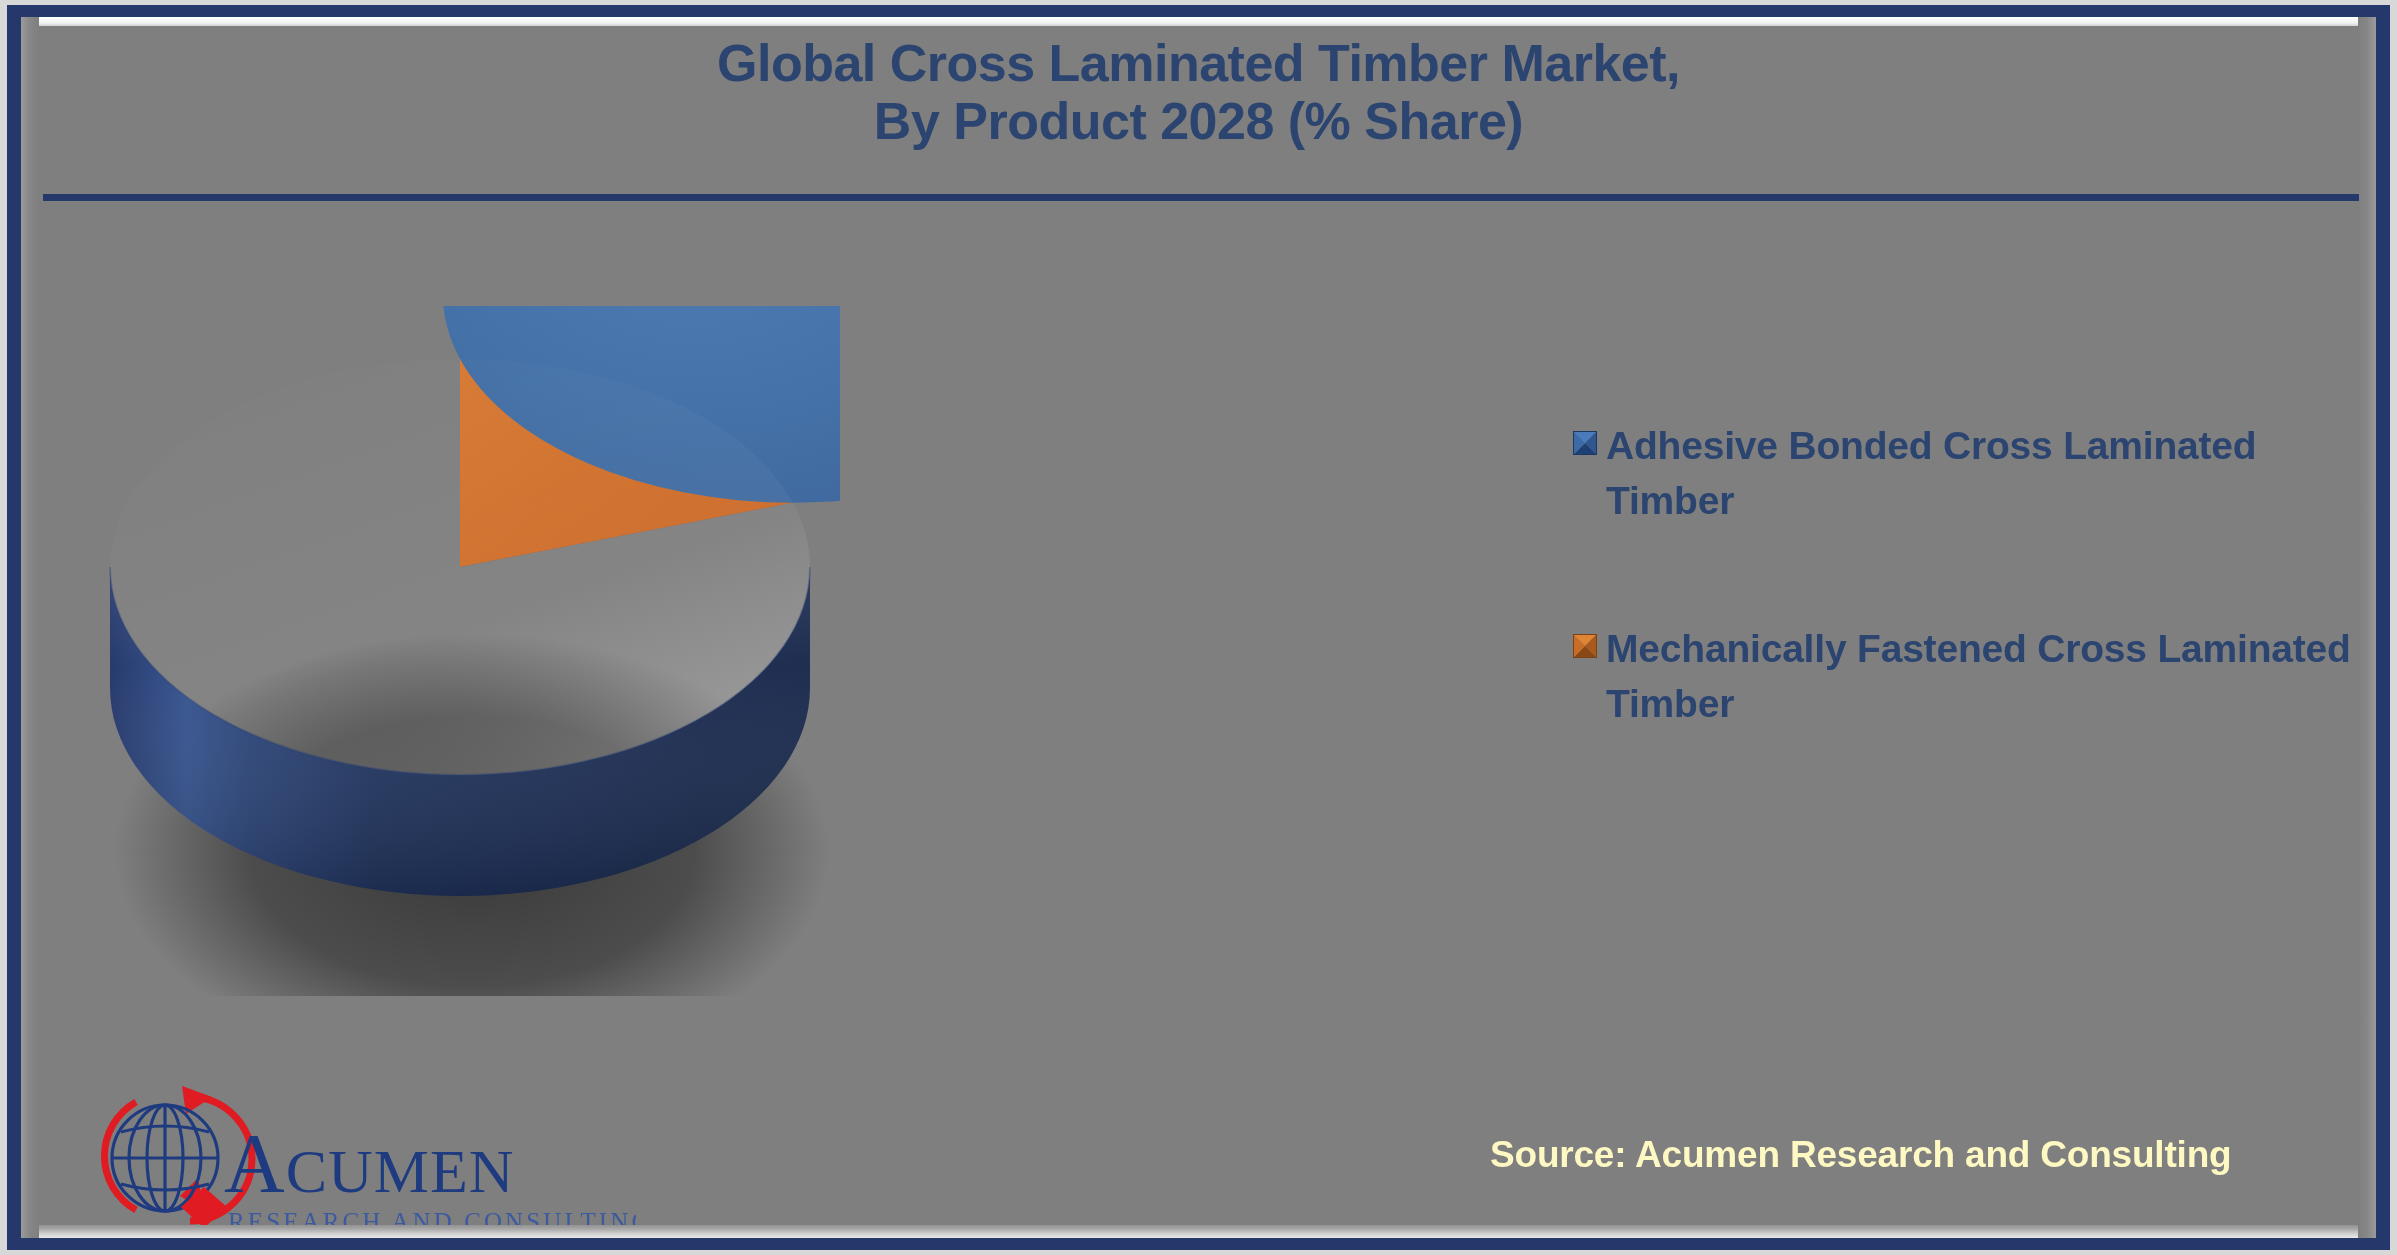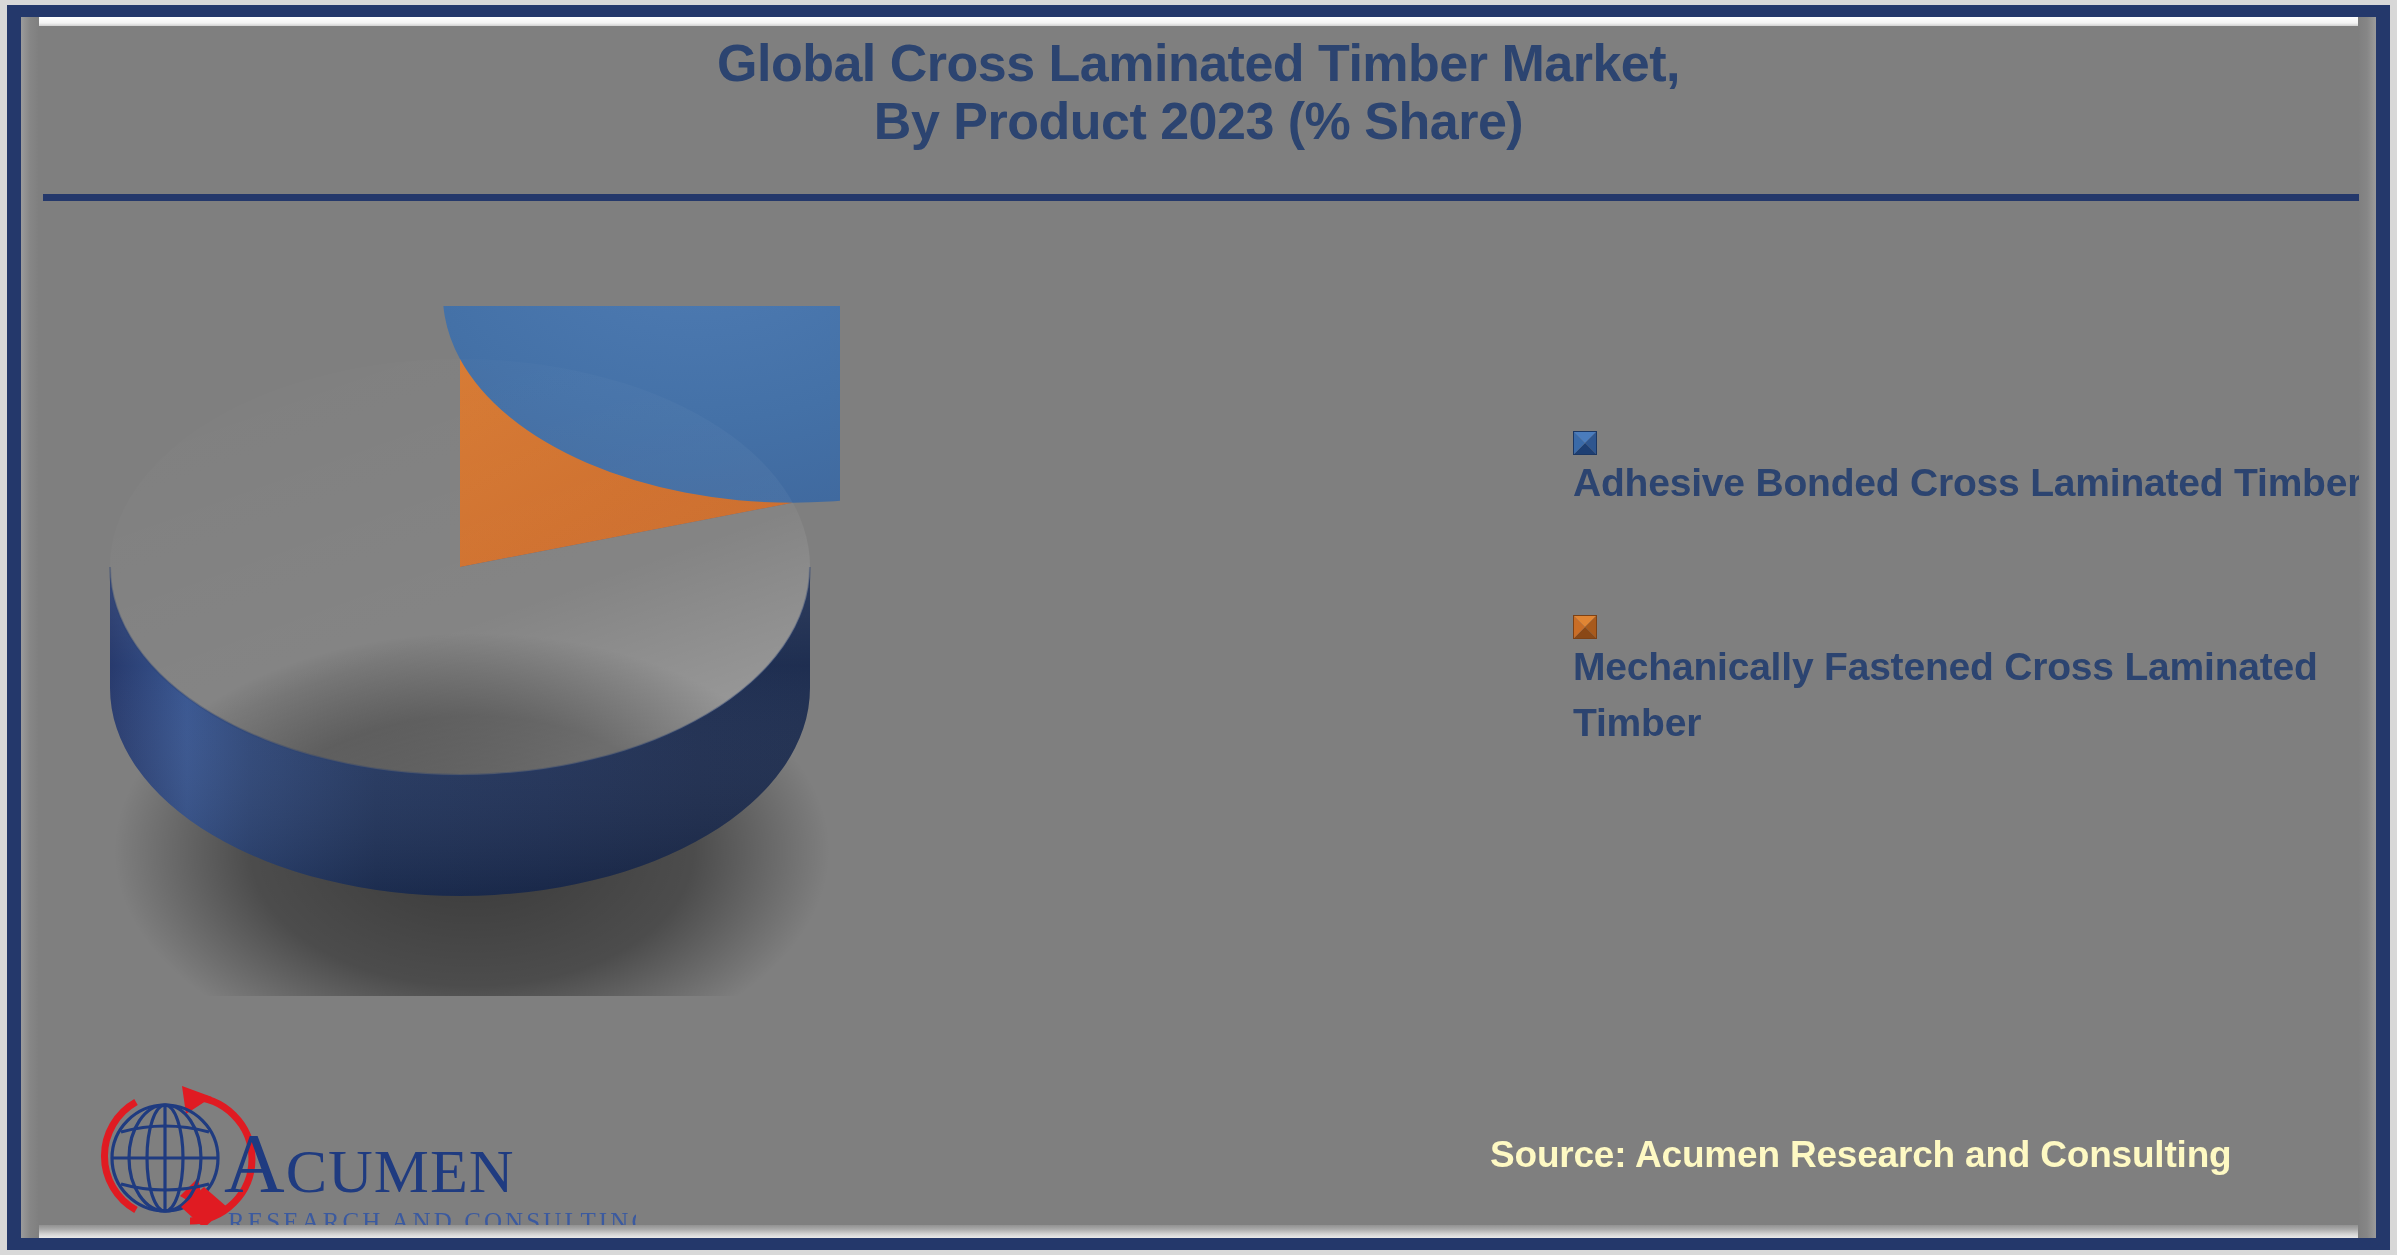--- a/index.html
+++ b/index.html
@@ -111,21 +111,20 @@
   .legend {
     position: absolute;
     left: 1535px;
     top: 392px;
     width: 790px;
   }
   .legend-item {
     display: flex;
     align-items: flex-start;
     margin-bottom: 92px;
-    flex-direction: column;
   }
   .legend-swatch {
     flex: 0 0 auto;
     width: 24px;
     height: 24px;
     margin-top: 13px;
     margin-right: 9px;
   }
   .legend-label {
     color: #2c4470;
@@ -163,21 +162,21 @@
 <div id="infographic">
 
   <div class="frame-outer"></div>
   <div class="frame-navy"></div>
   <div class="frame-bevel"></div>
 
   <div class="canvas">
 
     <div class="title-block">
       <span class="title-line">Global Cross Laminated Timber Market,</span>
-      <span class="title-line">By Product 2023 (% Share)</span>
+      <span class="title-line">By Product 2028 (% Share)</span>
     </div>
 
     <div class="title-rule"></div>
 
     <div class="pie-wrap">
       <svg class="pie-svg" viewBox="0 0 740 690">
         <defs>
           <radialGradient id="gShadow" cx="50%" cy="50%" r="50%">
             <stop offset="0%" stop-color="#000000" stop-opacity="0.55"></stop>
             <stop offset="62%" stop-color="#000000" stop-opacity="0.40"></stop>

